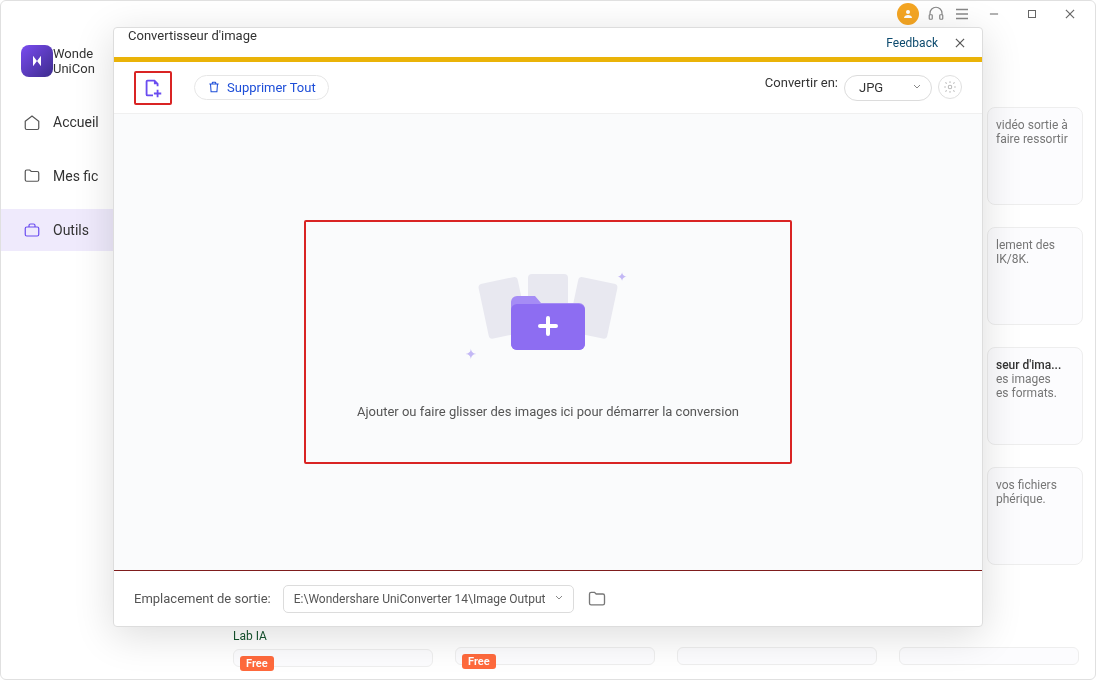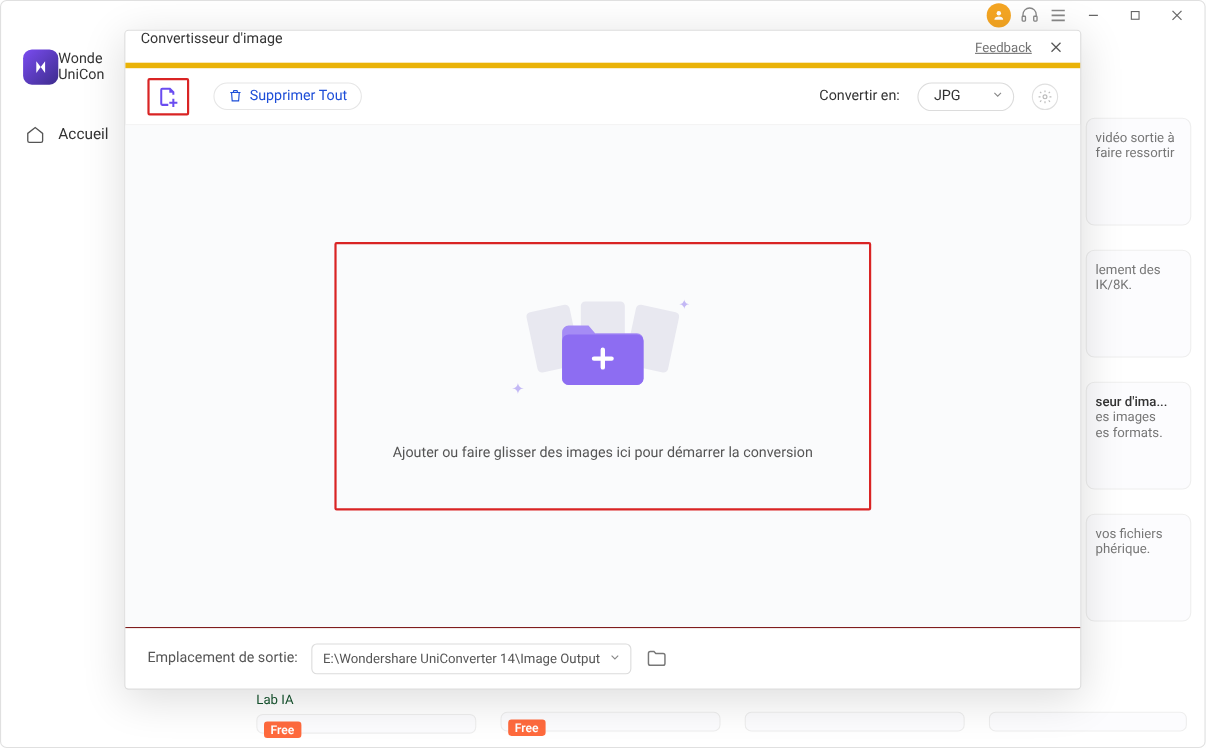--- a/index.html
+++ b/index.html
@@ -7,45 +7,45 @@
 .titlebar{height:26px;display:flex;align-items:center;justify-content:flex-end;padding:0 10px;gap:8px}
 .tb-icon{width:18px;height:18px;display:flex;align-items:center;justify-content:center;color:#888;cursor:pointer}
 .user-badge{width:22px;height:22px;border-radius:50%;background:#f5a623;display:flex;align-items:center;justify-content:center}
 .user-badge svg{width:12px;height:12px}
 .win-btn{width:30px;height:24px;display:flex;align-items:center;justify-content:center;color:#666;cursor:pointer}
 .sidebar{position:absolute;left:0;top:26px;width:200px;padding:18px 0 0 0}
 .brand{display:flex;align-items:center;gap:0;padding:0 20px;margin-bottom:24px}
 .brand-logo{width:32px;height:32px;border-radius:8px;background:linear-gradient(135deg,#7a4cf0,#3d2c8d);display:flex;align-items:center;justify-content:center}
 .brand-logo svg{width:16px;height:16px}
 .brand-text{font-size:13px;line-height:15px;color:#333}
-.nav{display:flex;gap:12px}
+.nav{display:flex;flex-direction:column;gap:12px}
 .nav-item{display:flex;align-items:center;gap:12px;height:42px;padding:0 22px;font-size:14px;color:#333;cursor:pointer;border-radius:0 20px 20px 0}
 .nav-item.active{background:#efeafc;font-weight:400}
 .nav-item .ni-icon{width:18px;height:18px;color:#555;display:flex;align-items:center;justify-content:center}
 .nav-item.active .ni-icon{color:#6a4cf0}
 .main-bg{position:absolute;left:210px;top:26px;right:12px;bottom:12px}
 .cards-peek{position:absolute;right:0;top:80px;display:flex;flex-direction:column;gap:22px}
 .card-stub{width:96px;height:98px;background:#fcfcfe;border:1px solid #eee;border-radius:8px;padding:10px 8px;font-size:12px;color:#777;overflow:hidden}
 .free-row{position:absolute;left:22px;right:0;bottom:0;display:flex;gap:22px;align-items:flex-start}
 .lab{font-size:12px;color:#14532d;margin-bottom:6px}
 .free-box{width:200px;height:18px;background:#fcfcfe;border:1px solid #eee;border-radius:6px;padding:2px 6px}
 .free-badge{display:inline-block;background:#ff6a3d;color:#fff;font-size:11px;font-weight:600;padding:1px 6px;border-radius:3px}
 .modal{position:absolute;left:112px;top:26px;width:870px;height:600px;background:#fff;border:1px solid #ddd;border-radius:4px;box-shadow:0 8px 40px rgba(0,0,0,.14);display:flex;flex-direction:column}
 .modal-head{height:34px;display:flex;justify-content:space-between;padding:0 14px;border-bottom:5px solid #eab308}
 .modal-title{font-size:13px;color:#333}
 .modal-head-right{display:flex;align-items:center;gap:14px}
-.feedback-link{font-size:12px;color:#737373;text-decoration:underline;cursor:pointer}
+.feedback-link{font-size:12px;color:#0c4a6e;cursor:pointer}
 .close-x{width:16px;height:16px;cursor:pointer;color:#555;display:flex;align-items:center;justify-content:center}
 .toolbar{height:52px;display:flex;align-items:center;justify-content:space-between;padding:0 20px;border-bottom:1px solid #f0f0f0}
 .tb-left{display:flex;align-items:center;gap:22px}
 .add-btn-wrap{border:2px solid #d92424;padding:4px 6px;border-radius:2px}
 .add-btn{width:22px;height:22px;display:flex;align-items:center;justify-content:center;cursor:pointer}
 .del-all{display:flex;align-items:flex-start;gap:6px;color:#1d4ed8;font-size:13px;cursor:pointer;border:1px solid #e6e6e6;border-radius:14px;padding:4px 12px}
 .del-all svg{width:14px;height:14px}
-.tb-right{display:flex;align-items:center;gap:16px;color:#333;font-size:13px}
+.tb-right{display:flex;gap:6px;color:#333;font-size:13px}
 .fmt-select{border:1px solid #dcdcdc;border-radius:14px;height:26px;padding:0 26px 0 14px;font-size:13px;color:#333;display:flex;align-items:center;position:relative;cursor:pointer;min-width:88px;background:#fff}
 .fmt-select .chev{position:absolute;right:8px;top:50%;transform:translateY(-50%);color:#888}
 .gear-circ{width:24px;height:24px;border:1px solid #e0e0e0;border-radius:50%;display:flex;align-items:center;justify-content:center;color:#bbb;cursor:pointer}
 .drop-area{flex:1;display:flex;align-items:center;justify-content:center;background:#fafbfc}
 .drop-box{width:488px;height:244px;border:2px solid #d92424;border-radius:2px;display:flex;flex-direction:column;align-items:center;justify-content:center;gap:28px;padding:20px}
 .illus{width:150px;height:110px;position:relative;display:flex;align-items:center;justify-content:center}
 .illus-behind{position:absolute;width:140px;height:80px;top:8px;display:flex;gap:6px;justify-content:center}
 .illus-behind div{width:40px;height:56px;background:#e8e8f0;border-radius:4px}
 .illus-behind div:nth-child(1){transform:rotate(-12deg) translateY(6px)}
 .illus-behind div:nth-child(3){transform:rotate(12deg) translateY(6px)}

